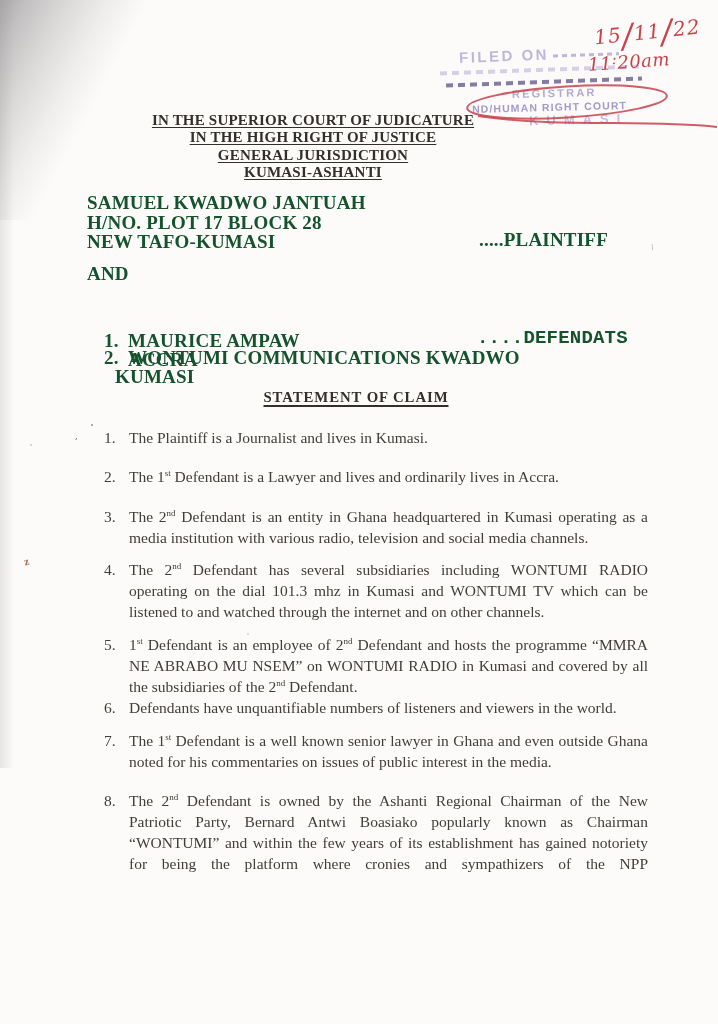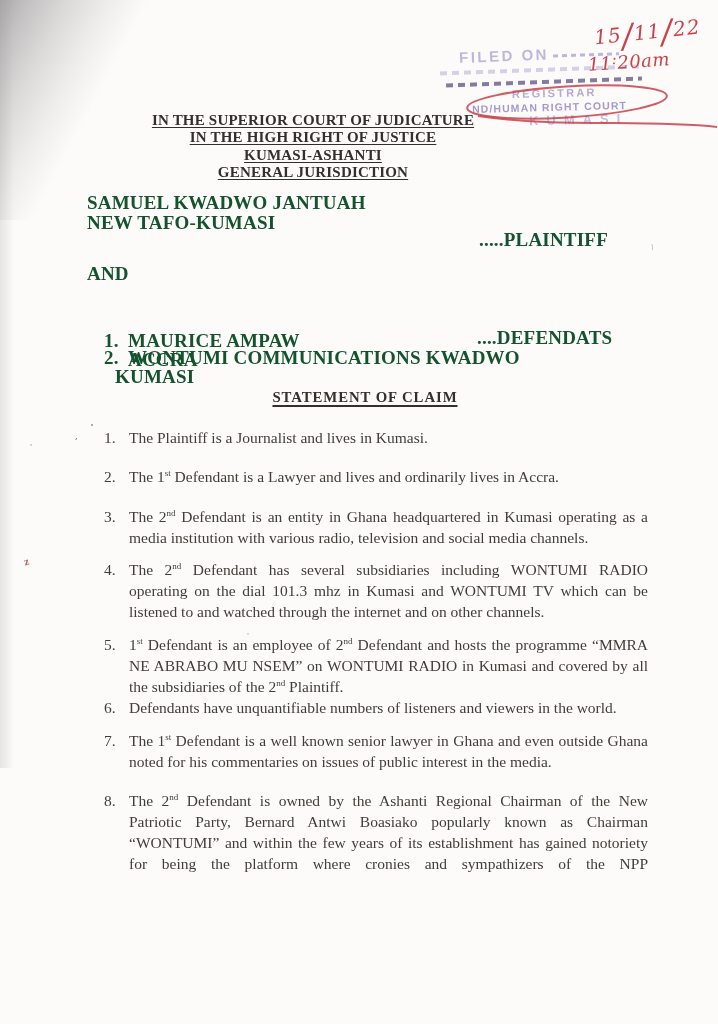--- a/index.html
+++ b/index.html
@@ -37,25 +37,25 @@
   .party{position:absolute;font-weight:bold;font-size:19px;color:#14532d;letter-spacing:.2px;}
   .plaintiff-block{top:193px;left:87px;line-height:19.5px;}
   .plaintiff-label{top:229px;left:479px;}
   .and-label{top:263px;left:87px;text-align:center;}
   .defendant-row{position:absolute;left:104px;line-height:19px;}
   .defendant-1{top:294px;margin-top:37px;}
   .defendant-2{top:348px;}
   .defendant-row .num{display:inline-block;width:24px;}
   .defendant-row .addr{margin-left:24px;}
   .defendant-2 .addr{margin-left:11px;}
-  .defendants-label{top:327px;left:477px;}
+  .defendants-label{top:327px;left:477px;font-family:Liberation Mono, monospace;}
 
   
   .soc-heading{
-    position:absolute;top:389px;left:9px;width:696px;text-align:center;
+    position:absolute;top:389px;left:0;width:696px;text-align:center;
     font-weight:bold;font-size:14.8px;letter-spacing:.9px;color:#332f2b;
     padding-left:16px;box-sizing:border-box;
   }
   .soc-heading span{text-decoration:underline;text-decoration-thickness:1.5px;text-underline-offset:3px;}
 
   
   .claims-list{position:absolute;top:427px;left:104px;width:545px;}
   .claim-item{display:flex;margin-bottom:18px;font-size:15.5px;line-height:21px;color:#413d38;}
   .claim-num{width:25px;flex:0 0 25px;}
   .claim-text{width:519px;text-align:justify;}
@@ -107,26 +107,27 @@
   <div class="handwriting hand-time"><span>11</span><span class="colon">:</span><span>20am</span></div>
 
   <svg class="red-marks" width="718" height="200" viewBox="0 0 718 200">
     <ellipse cx="567" cy="102" rx="100" ry="15.5" transform="rotate(-3.5 567 102)" fill="none" stroke="#c8414b" stroke-width="2" opacity="0.85"></ellipse>
     <path d="M478 116 C 560 128, 645 119, 717 127" fill="none" stroke="#c8414b" stroke-width="2" opacity="0.85"></path>
   </svg>
 
   <div class="title-block">
     <div>IN THE SUPERIOR COURT OF JUDICATURE</div>
     <div>IN THE HIGH RIGHT OF JUSTICE</div>
+    <div>GENERAL JURISDICTION</div>
     <div>KUMASI-ASHANTI</div>
-    <div>GENERAL JURISDICTION</div>
   </div>
 
   <div class="party plaintiff-block">
     <div>SAMUEL KWADWO JANTUAH</div>
+    <div>H/NO. PLOT 17 BLOCK 28</div>
     <div>NEW TAFO-KUMASI</div>
   </div>
   <div class="party plaintiff-label">.....PLAINTIFF</div>
   <div class="party and-label">AND</div>
 
   <div class="party defendant-row defendant-1">
     <div><span class="num">1.</span><span>MAURICE AMPAW</span></div>
     <div class="addr">ACCRA</div>
   </div>
   <div class="party defendants-label">....DEFENDATS</div>
@@ -149,21 +150,21 @@
       <div class="claim-item">
         <div class="claim-num">3.</div>
         <div class="claim-text"><span>The 2</span><sup>nd</sup><span> Defendant is an entity in Ghana headquartered in Kumasi operating as a media institution with various radio, television and social media channels.</span></div>
       </div>
       <div class="claim-item">
         <div class="claim-num">4.</div>
         <div class="claim-text"><span>The 2</span><sup>nd</sup><span> Defendant has several subsidiaries including WONTUMI RADIO operating on the dial 101.3 mhz in Kumasi and WONTUMI TV which can be listened to and watched through the internet and on other channels.</span></div>
       </div>
       <div class="claim-item">
         <div class="claim-num">5.</div>
-        <div class="claim-text"><span>1</span><sup>st</sup><span> Defendant is an employee of 2</span><sup>nd</sup><span> Defendant and hosts the programme “MMRA NE ABRABO MU NSEM” on WONTUMI RADIO in Kumasi and covered by all the subsidiaries of the 2</span><sup>nd</sup><span> Plaintiff.</span></div>
+        <div class="claim-text"><span>1</span><sup>st</sup><span> Defendant is an employee of 2</span><sup>nd</sup><span> Defendant and hosts the programme “MMRA NE ABRABO MU NSEM” on WONTUMI RADIO in Kumasi and covered by all the subsidiaries of the 2</span><sup>nd</sup><span> Defendant.</span></div>
       </div>
       <div class="claim-item">
         <div class="claim-num">6.</div>
         <div class="claim-text"><span>Defendants have unquantifiable numbers of listeners and viewers in the world.</span></div>
       </div>
       <div class="claim-item">
         <div class="claim-num">7.</div>
         <div class="claim-text"><span>The 1</span><sup>st</sup><span> Defendant is a well known senior lawyer in Ghana and even outside Ghana noted for his commentaries on issues of public interest in the media.</span></div>
       </div>
       <div class="claim-item">

